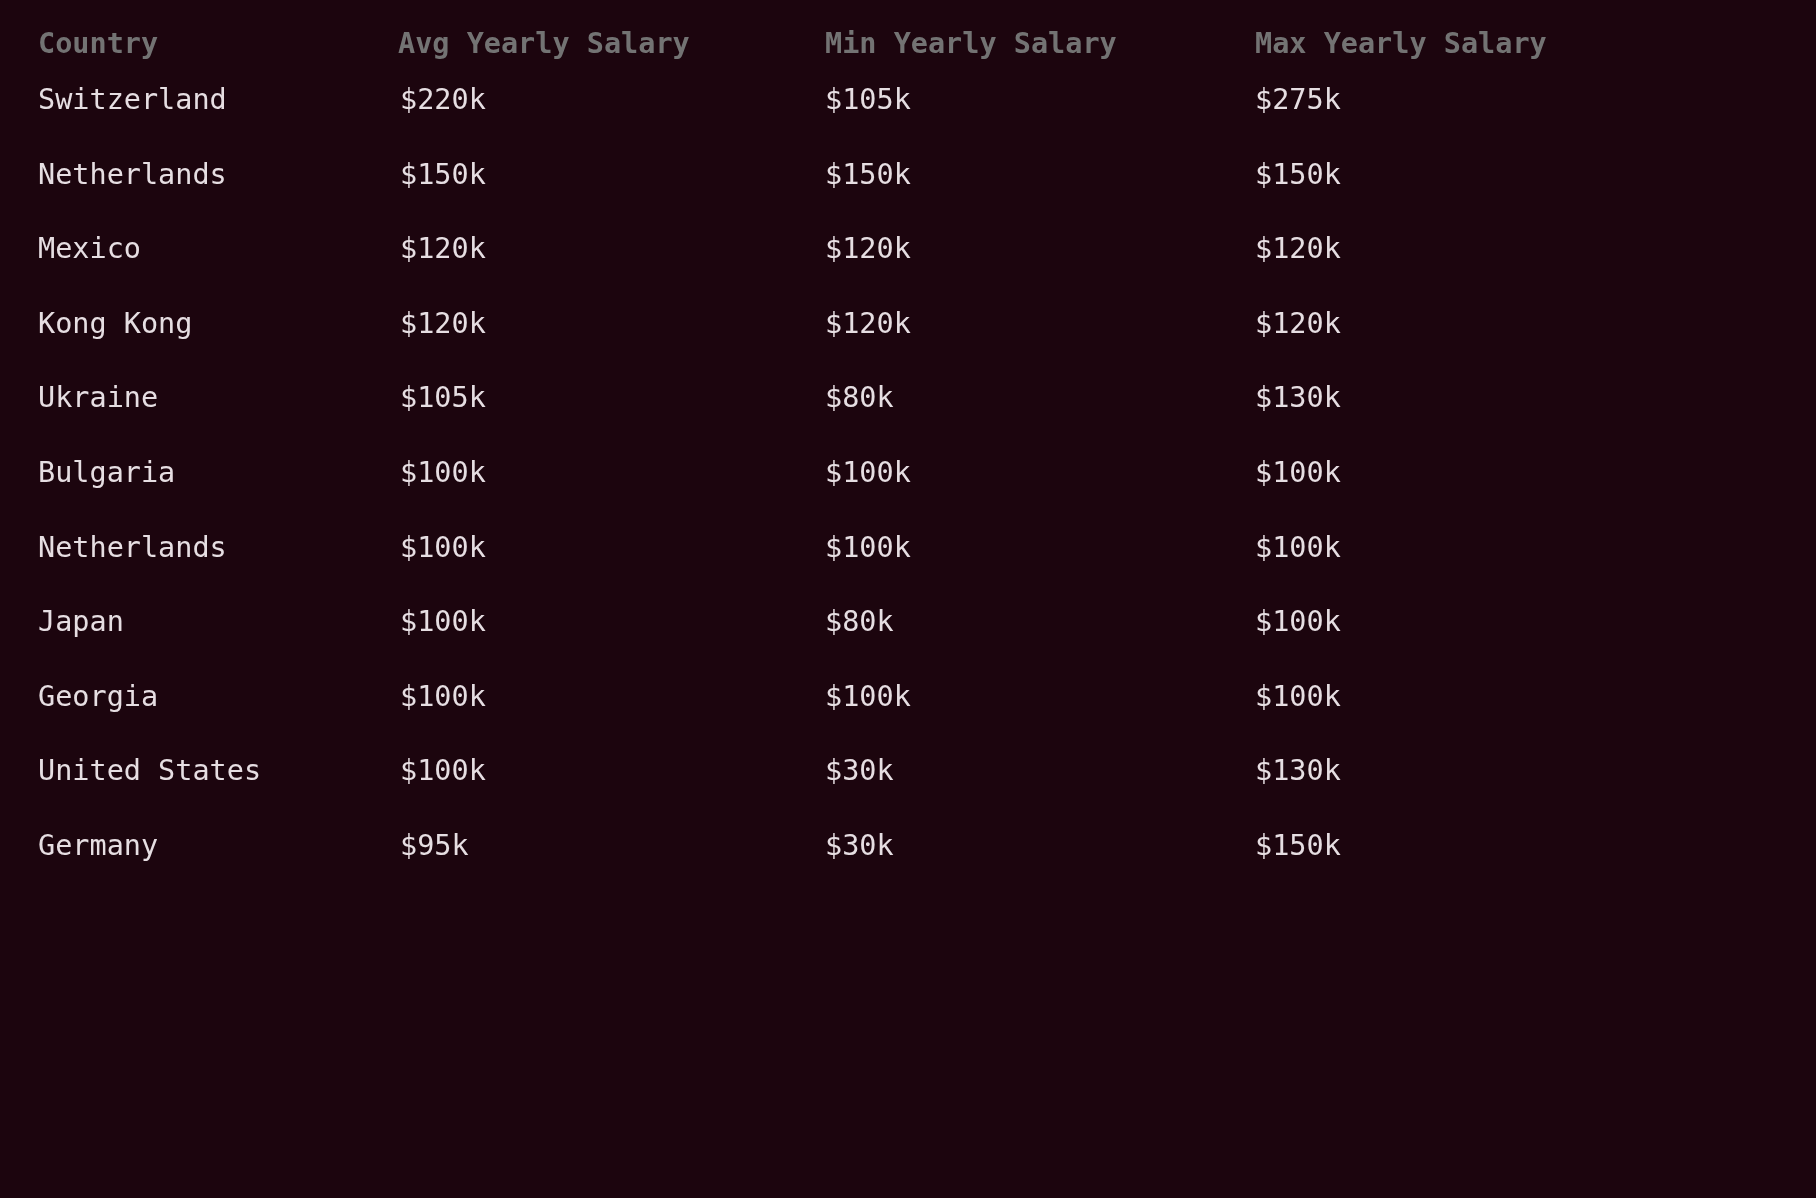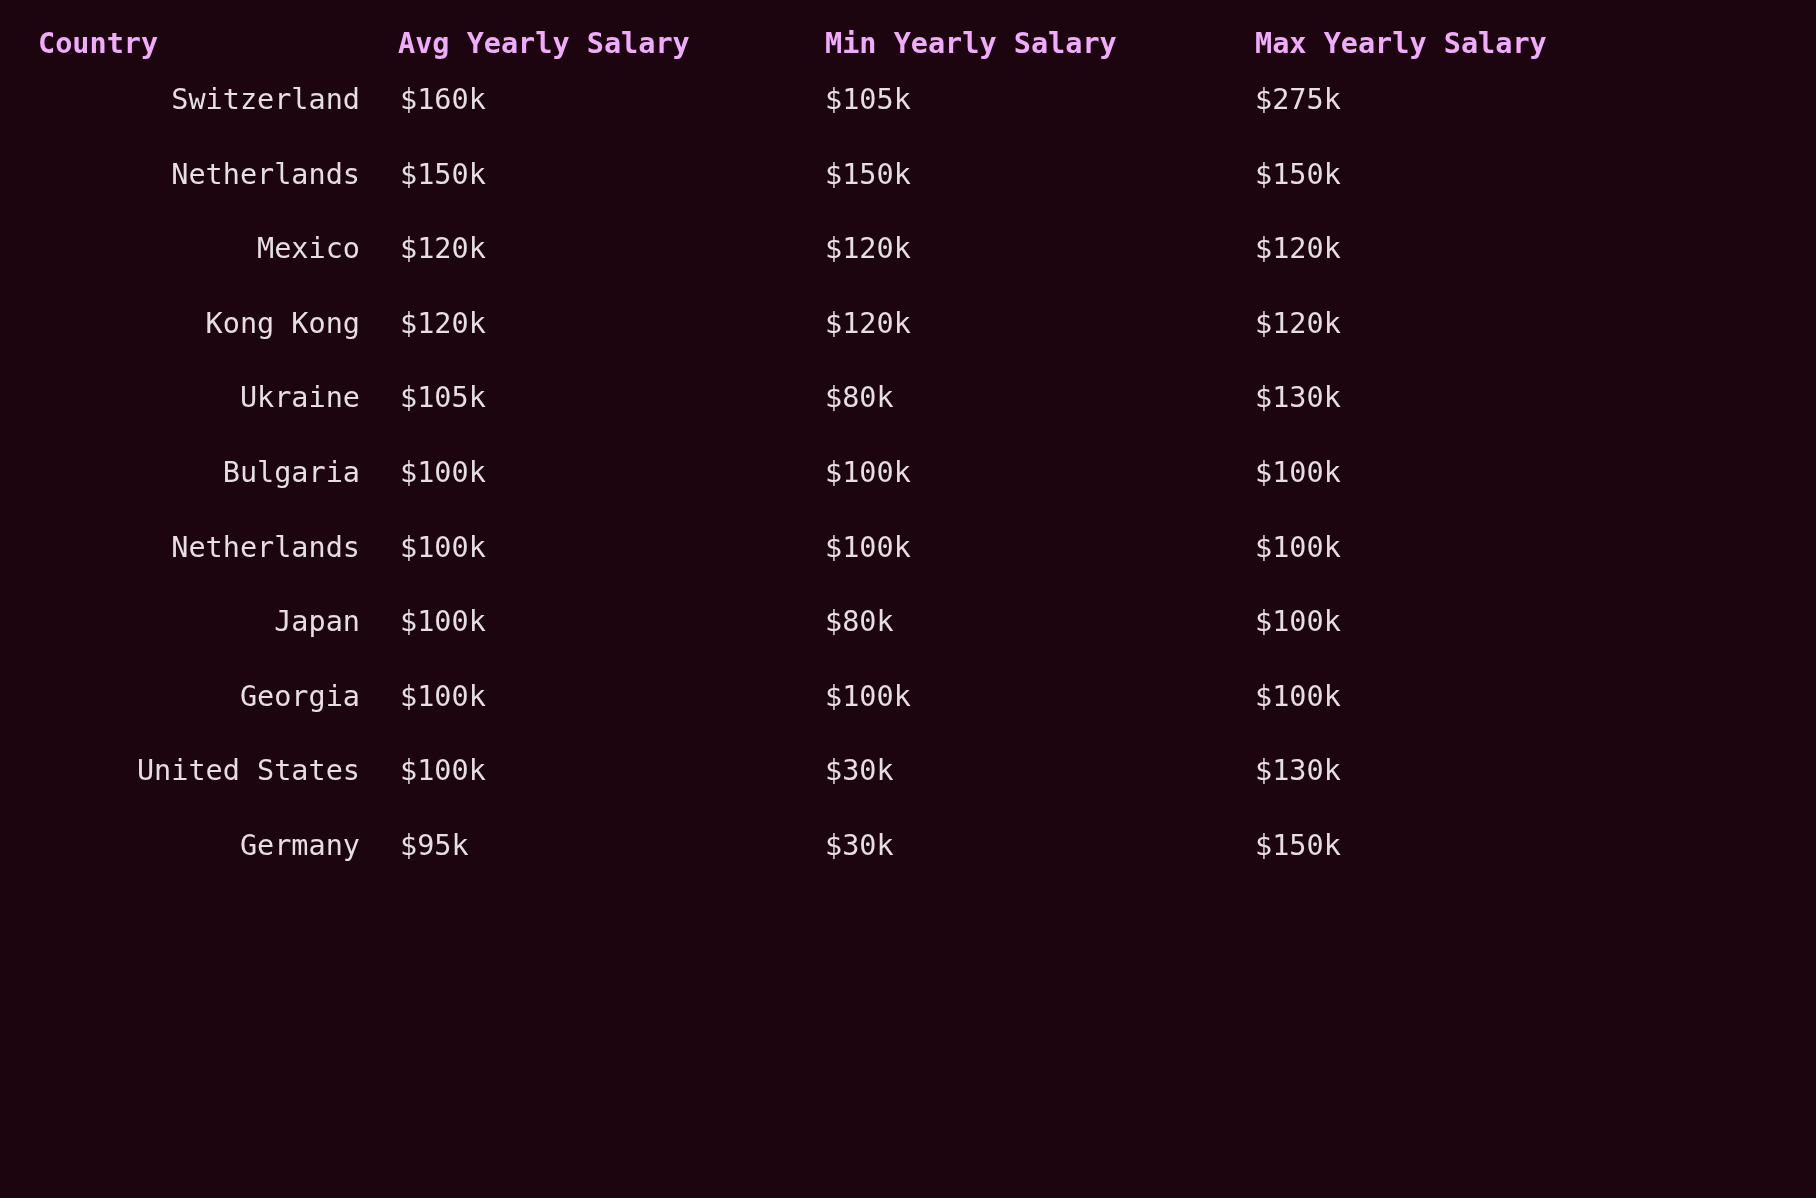--- a/index.html
+++ b/index.html
@@ -34,21 +34,21 @@
   table.salary-table col.c-country { width: 360px; }
   table.salary-table col.c-avg     { width: 427px; }
   table.salary-table col.c-min     { width: 428px; }
   table.salary-table col.c-max     { width: 601px; }
 
   thead th {
     text-align: left;
     font-weight: bold;
     font-size: 28.5px;
     line-height: 1;
-    color: #f0abfc;
+    color: #737373;
     padding: 0;
     height: 63px;
     vertical-align: bottom;
     white-space: nowrap;
     letter-spacing: 0px;
     margin-left: 9px;
   }
 
   thead th .hd {
     display: block;
@@ -69,21 +69,21 @@
     padding: 0;
     height: 74.6px;
     vertical-align: middle;
     white-space: nowrap;
   }
 
   tbody td .cell {
     display: block;
   }
 
-  tbody td.col-country .cell { padding-left: 38px; text-align: right; }
+  tbody td.col-country .cell { padding-left: 38px; }
   tbody td.col-avg .cell { padding-left: 40px; }
   tbody td.col-min .cell { padding-left: 38px; }
   tbody td.col-max .cell { padding-left: 40px; }
 </style>
 </head>
 <body>
 
 <div class="salary-table-wrap">
   <table class="salary-table">
     <colgroup>
@@ -107,21 +107,21 @@
             <span class="hd">Max Yearly Salary</span>
           </th>
       </tr>
     </thead>
     <tbody>
       <tr>
         <td class="col-country">
             <span class="cell">Switzerland</span>
           </td>
         <td class="col-avg">
-            <span class="cell">$160k</span>
+            <span class="cell">$220k</span>
           </td>
         <td class="col-min">
             <span class="cell">$105k</span>
           </td>
         <td class="col-max">
             <span class="cell">$275k</span>
           </td>
       </tr>
       <tr>
         <td class="col-country">

